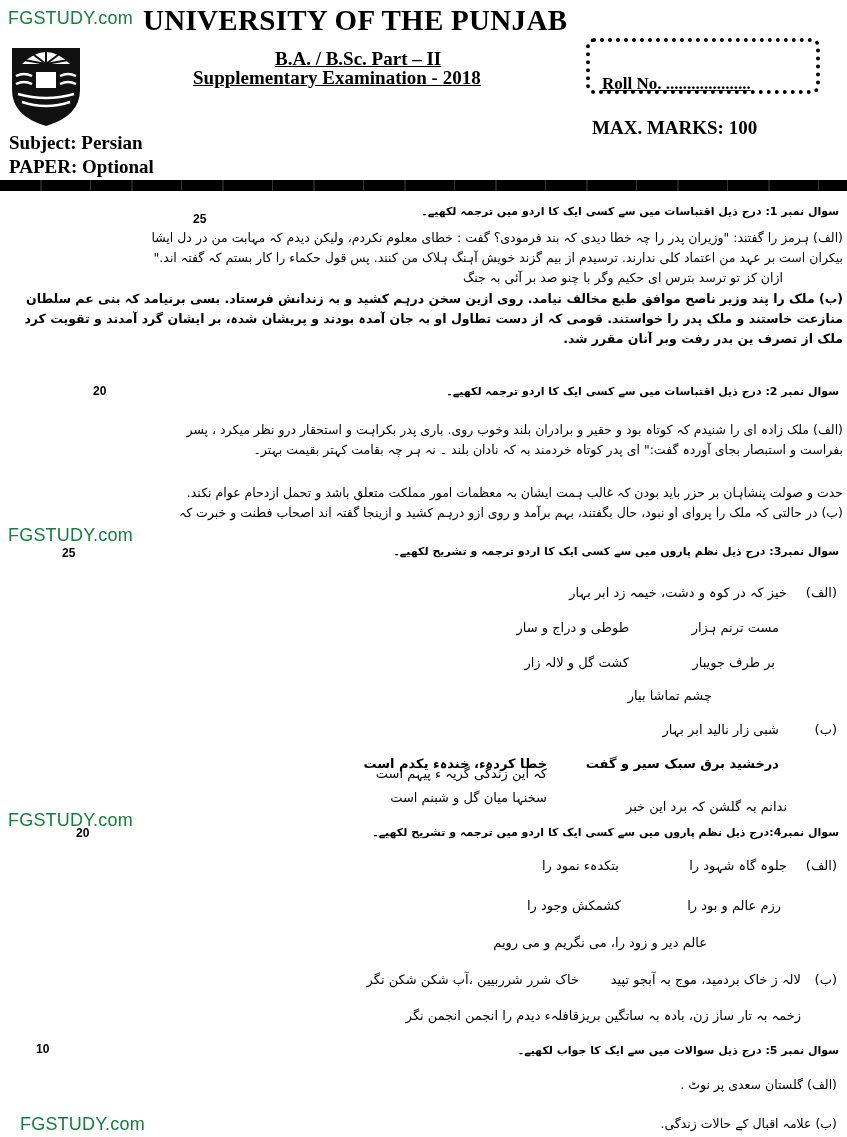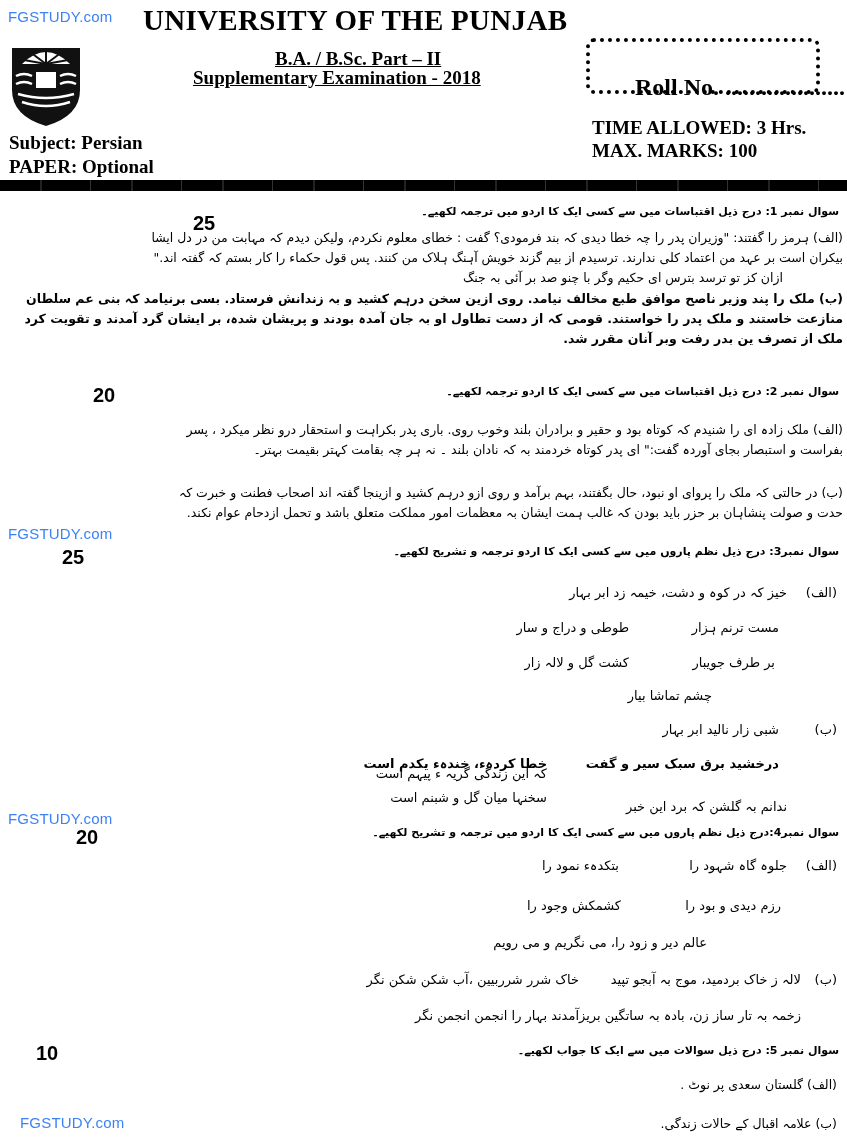--- a/index.html
+++ b/index.html
@@ -1,31 +1,31 @@
 <!DOCTYPE html>
 <html><head>
 <meta charset="utf-8">
 <style>
   html, body { margin:0; padding:0; background:#ffffff; }
   body { width:847px; height:1137px; position:relative; overflow:hidden; color:#000; font-family:"DejaVu Sans", sans-serif; }
   .abs { position:absolute; }
-  .wm { font-family:"Liberation Sans", sans-serif; font-size:15px; color:#3b82f6; letter-spacing:0.2px; }
+  .wm { font-family:"Liberation Sans", sans-serif; font-size:18px; color:#15803d; letter-spacing:0.2px; }
   .serif-b { font-family:"Liberation Serif", serif; font-weight:bold; }
   .title { left:143px; top:4px; font-size:29px; letter-spacing:0.3px; }
   .sub1 { left:275px; top:48px; font-size:19px; text-decoration:underline; }
   .sub2 { left:193px; top:67px; font-size:19px; text-decoration:underline; }
   .subject { left:9px; top:131px; font-size:19px; line-height:24px; }
   .rollbox { left:586px; top:38px; width:234px; height:56px; border:4px dotted #000; border-radius:8px; box-sizing:border-box; }
-  .rollno { left:635px; top:74px; font-size:24px; }
+  .rollno { left:602px; top:74px; font-size:17px;text-decoration:underline; }
   .timebox { left:592px; top:116px; font-size:19px; line-height:23px; }
   .rule { left:0; top:180px; width:847px; height:11px; background:repeating-linear-gradient(90deg,#000 0 40px,#222 40px 42px,#000 42px 90px,#333 90px 91px); }
   .rtl { direction:rtl; unicode-bidi:embed; text-align:right; font-family:"DejaVu Sans", sans-serif; }
   .q { font-weight:bold; font-size:11px; }
   .p { font-size:12.5px; line-height:20px; }
-  .marks { font-family:"Liberation Sans", sans-serif; font-weight:bold; font-size:20px; }
+  .marks { font-family:"Liberation Sans", sans-serif; font-weight:bold; font-size:12px; }
   .verse { font-size:13px; white-space:nowrap; }
   .logo svg { display:block; }
 </style>
 </head>
 <body>
 
 <div class="abs wm" style="left:8px;top:8px;">FGSTUDY.com</div>
 <div class="abs wm" style="left:8px;top:525px;">FGSTUDY.com</div>
 <div class="abs wm" style="left:8px;top:810px;">FGSTUDY.com</div>
 <div class="abs wm" style="left:20px;top:1114px;">FGSTUDY.com</div>
@@ -56,21 +56,20 @@
 <div class="abs serif-b title">UNIVERSITY OF THE PUNJAB</div>
 <div class="abs serif-b sub1">B.A. / B.Sc. Part – II</div>
 <div class="abs serif-b sub2">Supplementary Examination - 2018</div>
 <div class="abs serif-b subject">
   <div>Subject: Persian</div>
   <div>PAPER: Optional</div>
 </div>
 <div class="abs rollbox"></div>
 <div class="abs serif-b rollno">Roll No. ....................</div>
 <div class="abs serif-b timebox">
-  <div>TIME ALLOWED: 3 Hrs.</div>
   <div>MAX. MARKS: 100</div>
 </div>
 <div class="abs rule"></div>
 
 <div class="abs rtl q" style="right:8px;top:205px;">سوال نمبر 1: درج ذیل اقتباسات میں سے کسی ایک کا اردو میں ترجمہ لکھیے۔</div>
 <div class="abs marks" style="left:193px;top:212px;">25</div>
 <div class="abs rtl p" style="right:4px;top:228px;width:840px;">
   <div>(الف) ہرمز را گفتند: "وزیران پدر را چہ خطا دیدی کہ بند فرمودی؟ گفت : خطای معلوم نکردم، ولیکن دیدم کہ مہابت من در دل ایشا</div>
   <div>بیکران است بر عہد من اعتماد کلی ندارند. ترسیدم از بیم گزند خویش آہنگ ہلاک من کنند. پس قول حکماء را کار بستم کہ گفتہ اند."</div>
   <div style="padding-right:60px;text-align:right;">ازان کز تو ترسد بترس ای حکیم          وگر با چنو صد بر آئی بہ جنگ</div>
@@ -81,22 +80,22 @@
   <div>ملک از تصرف ین بدر رفت وبر آنان مقرر شد.</div>
 </div>
 
 <div class="abs rtl q" style="right:8px;top:385px;">سوال نمبر 2: درج ذیل اقتباسات میں سے کسی ایک کا اردو ترجمہ لکھیے۔</div>
 <div class="abs marks" style="left:93px;top:384px;">20</div>
 <div class="abs rtl p" style="right:4px;top:420px;width:840px;">
   <div>(الف) ملک زادہ ای را شنیدم کہ کوتاہ بود و حقیر و برادران بلند وخوب روی. باری پدر بکراہت و استحقار درو نظر میکرد ، پسر</div>
   <div>بفراست و استبصار بجای آوردہ گفت:" ای پدر کوتاہ خردمند بہ کہ نادان بلند ۔ نہ ہر چہ بقامت کہتر بقیمت بہتر۔</div>
 </div>
 <div class="abs rtl p" style="right:4px;top:483px;width:840px;">
+  <div>حدت و صولت پنشاہان بر حزر باید بودن کہ غالب ہمت ایشان بہ معظمات امور مملکت متعلق باشد و تحمل ازدحام عوام نکند.</div>
   <div>(ب) در حالتی کہ ملک را پروای او نبود، حال بگفتند، بہم برآمد و روی ازو درہم کشید و ازینجا گفتہ اند اصحاب فطنت و خبرت کہ</div>
-  <div>حدت و صولت پنشاہان بر حزر باید بودن کہ غالب ہمت ایشان بہ معظمات امور مملکت متعلق باشد و تحمل ازدحام عوام نکند.</div>
 </div>
 
 <div class="abs rtl q" style="right:8px;top:545px;">سوال نمبر3: درج ذیل نظم پاروں میں سے کسی ایک کا اردو ترجمہ و تشریح لکھیے۔</div>
 <div class="abs marks" style="left:62px;top:546px;">25</div>
 <div class="abs rtl verse" style="right:10px;top:585px;">(الف)</div>
 <div class="abs rtl verse" style="right:60px;top:585px;text-align:center;">خیز کہ در کوہ و دشت، خیمہ زد ابر بہار</div>
 <div class="abs rtl verse" style="right:68px;top:620px;">مست ترنم ہزار</div>
 <div class="abs rtl verse" style="right:218px;top:620px;">طوطی و دراج و سار</div>
 <div class="abs rtl verse" style="right:72px;top:655px;">بر طرف جویبار</div>
 <div class="abs rtl verse" style="right:218px;top:655px;">کشت گل و لالہ زار</div>
@@ -108,26 +107,26 @@
 <div class="abs rtl verse" style="right:68px;top:756px;font-weight:bold;">درخشید برق سبک سیر و گفت</div>
 <div class="abs rtl verse" style="right:300px;top:756px;font-weight:bold;">خطا کردہء، خندہء یکدم است</div>
 <div class="abs rtl verse" style="right:60px;top:790px;margin-top:9px;">ندانم بہ گلشن کہ برد این خبر</div>
 <div class="abs rtl verse" style="right:300px;top:790px;">سخنہا میان گل و شبنم است</div>
 
 <div class="abs rtl q" style="right:8px;top:826px;">سوال نمبر4:درج ذیل نظم پاروں میں سے کسی ایک کا اردو میں ترجمہ و تشریح لکھیے۔</div>
 <div class="abs marks" style="left:76px;top:826px;">20</div>
 <div class="abs rtl verse" style="right:10px;top:858px;">(الف)</div>
 <div class="abs rtl verse" style="right:60px;top:858px;">جلوہ گاہ شہود را</div>
 <div class="abs rtl verse" style="right:228px;top:858px;">بتکدہء نمود را</div>
-<div class="abs rtl verse" style="right:66px;top:898px;">رزم دیدی و بود را</div>
+<div class="abs rtl verse" style="right:66px;top:898px;">رزم عالم و بود را</div>
 <div class="abs rtl verse" style="right:226px;top:898px;">کشمکش وجود را</div>
 <div class="abs rtl verse" style="right:140px;top:935px;margin-left:44px;">عالم دیر و زود را، می نگریم و می رویم</div>
 
 <div class="abs rtl verse" style="right:10px;top:972px;">(ب)</div>
 <div class="abs rtl verse" style="right:46px;top:972px;">لالہ ز خاک بردمید، موج بہ آبجو تپید</div>
 <div class="abs rtl verse" style="right:268px;top:972px;">خاک شرر شرربیین ،آب شکن شکن نگر</div>
 <div class="abs rtl verse" style="right:46px;top:1008px;">زخمہ بہ تار ساز زن، بادہ بہ ساتگین بریز</div>
-<div class="abs rtl verse" style="right:268px;top:1008px;">آمدند بہار را انجمن انجمن نگر</div>
+<div class="abs rtl verse" style="right:268px;top:1008px;">قافلہء دیدم را انجمن انجمن نگر</div>
 
 <div class="abs rtl q" style="right:8px;top:1044px;">سوال نمبر 5: درج ذیل سوالات میں سے ایک کا جواب لکھیے۔</div>
 <div class="abs marks" style="left:36px;top:1042px;">10</div>
 <div class="abs rtl p" style="right:10px;top:1075px;">(الف) گلستان سعدی پر نوٹ .</div>
 <div class="abs rtl p" style="right:10px;top:1114px;">(ب) علامہ اقبال کے حالات زندگی.</div>
 
 </body></html>

